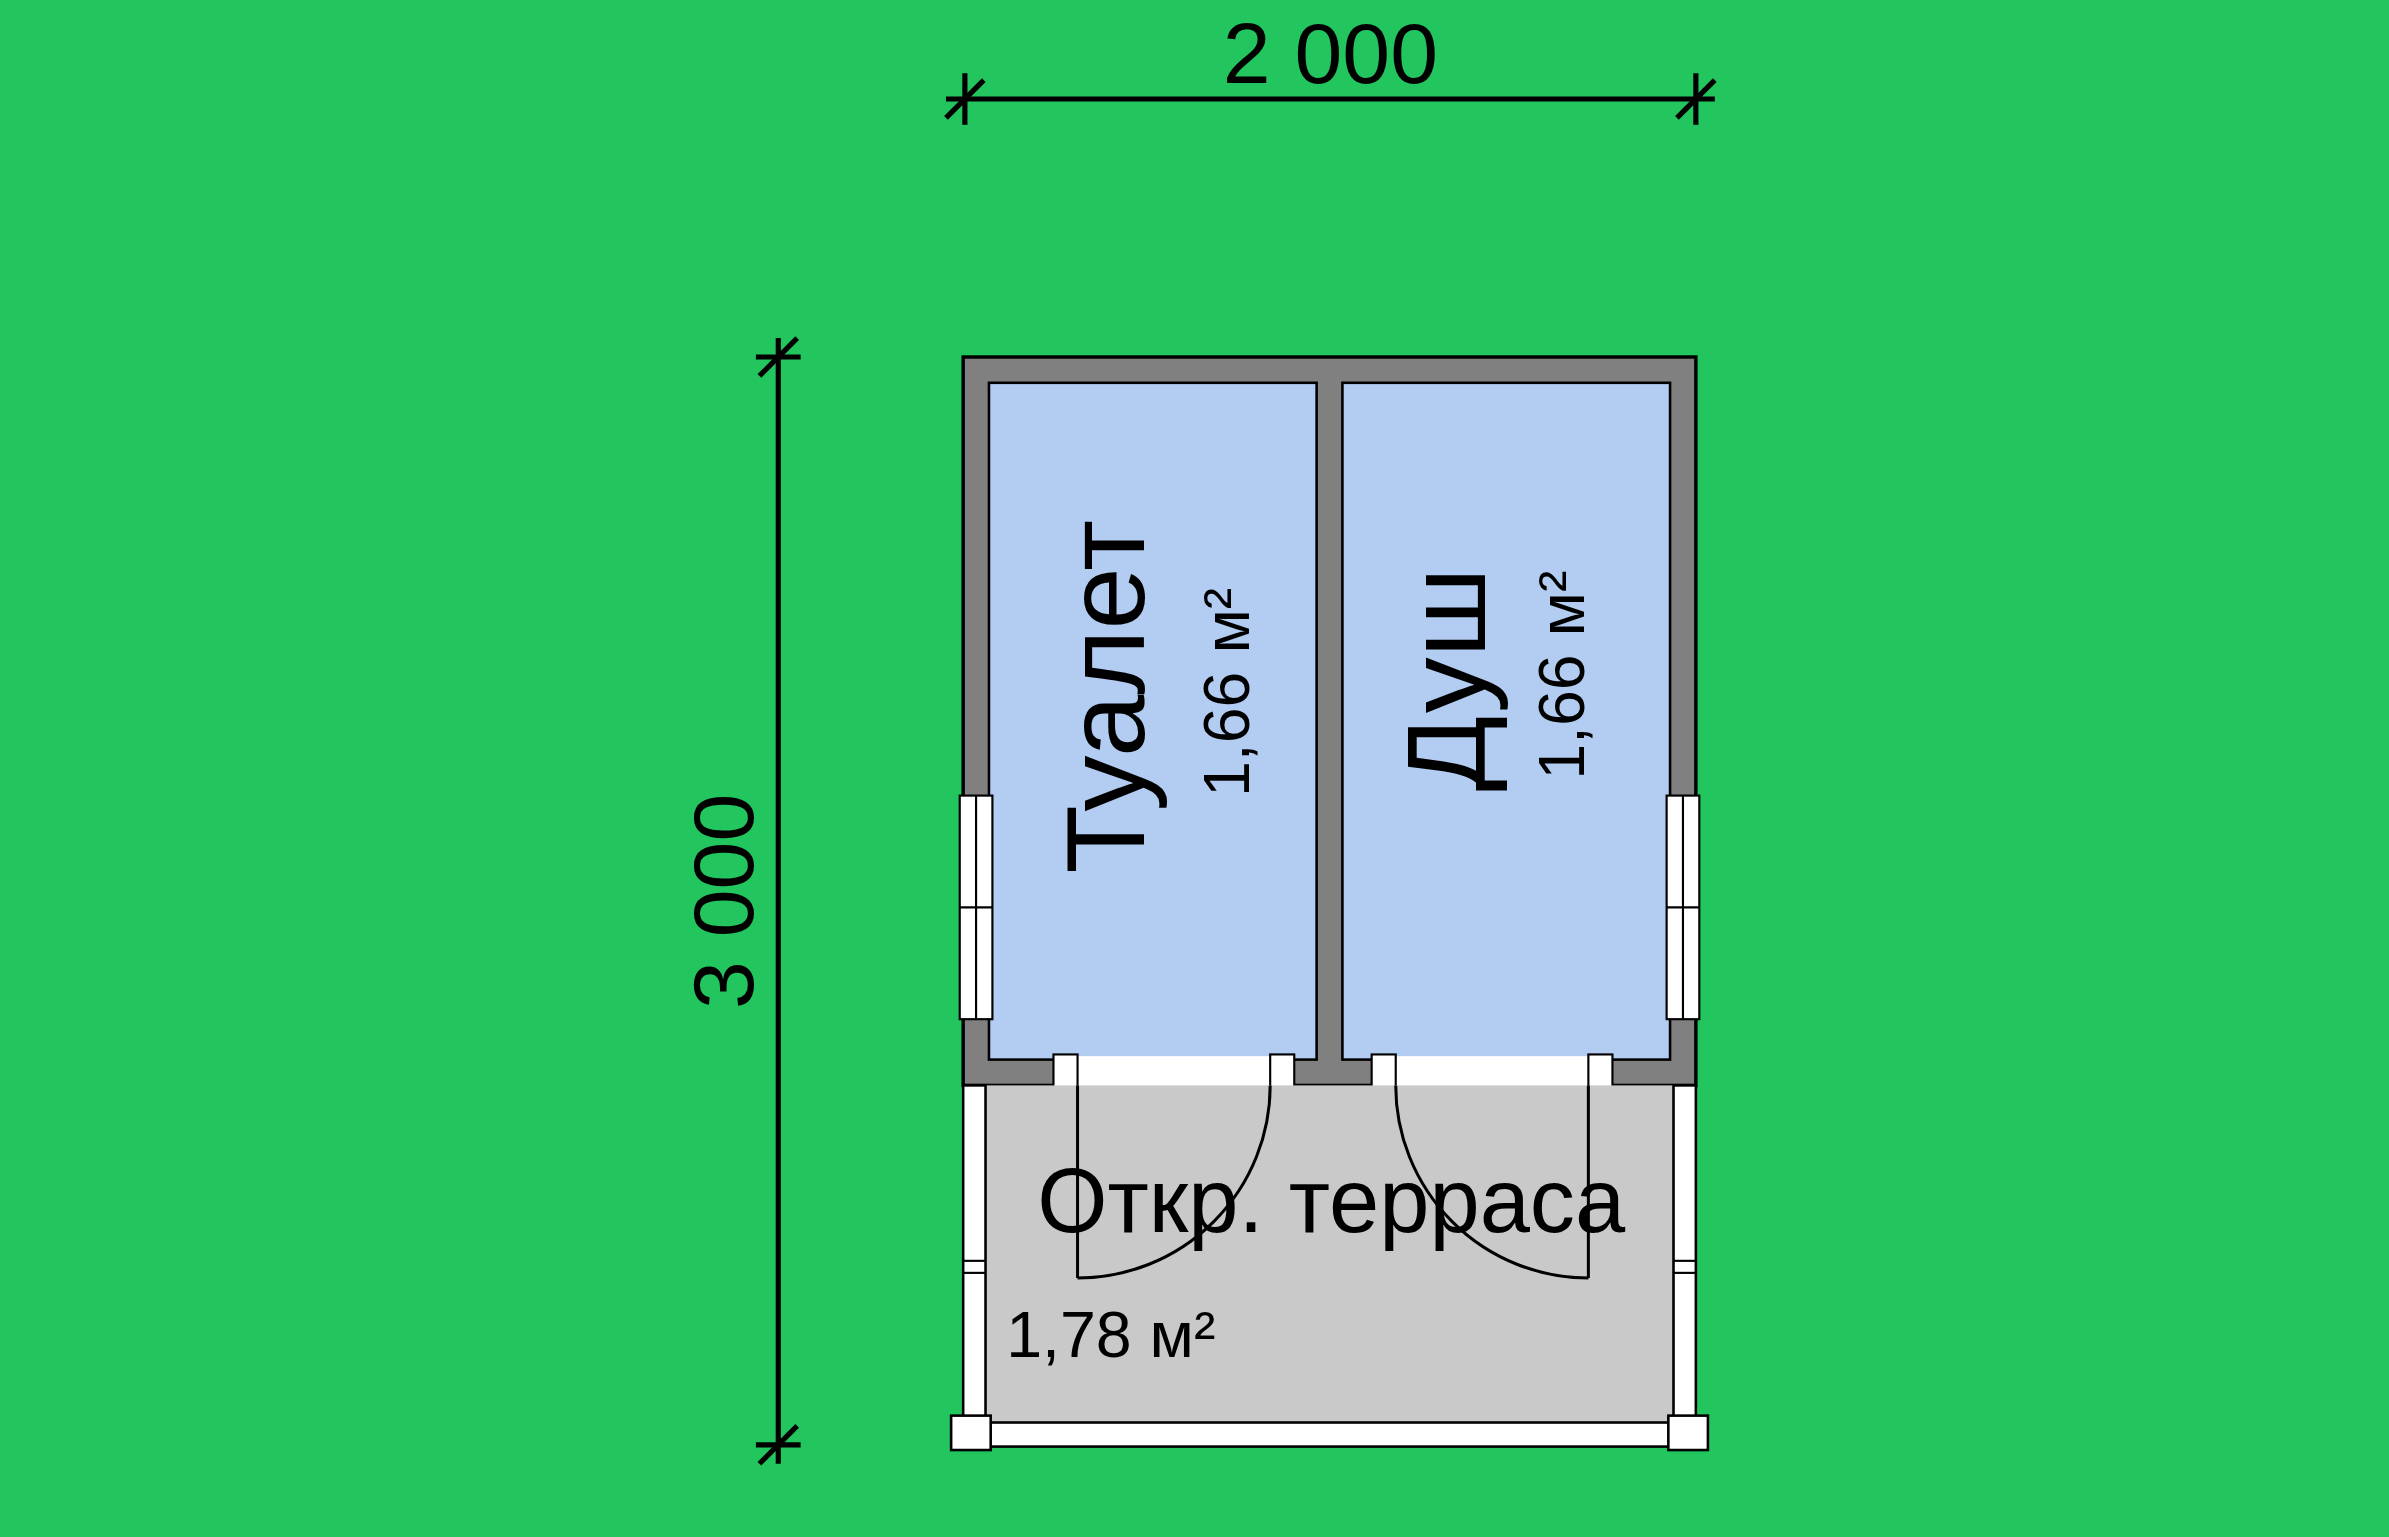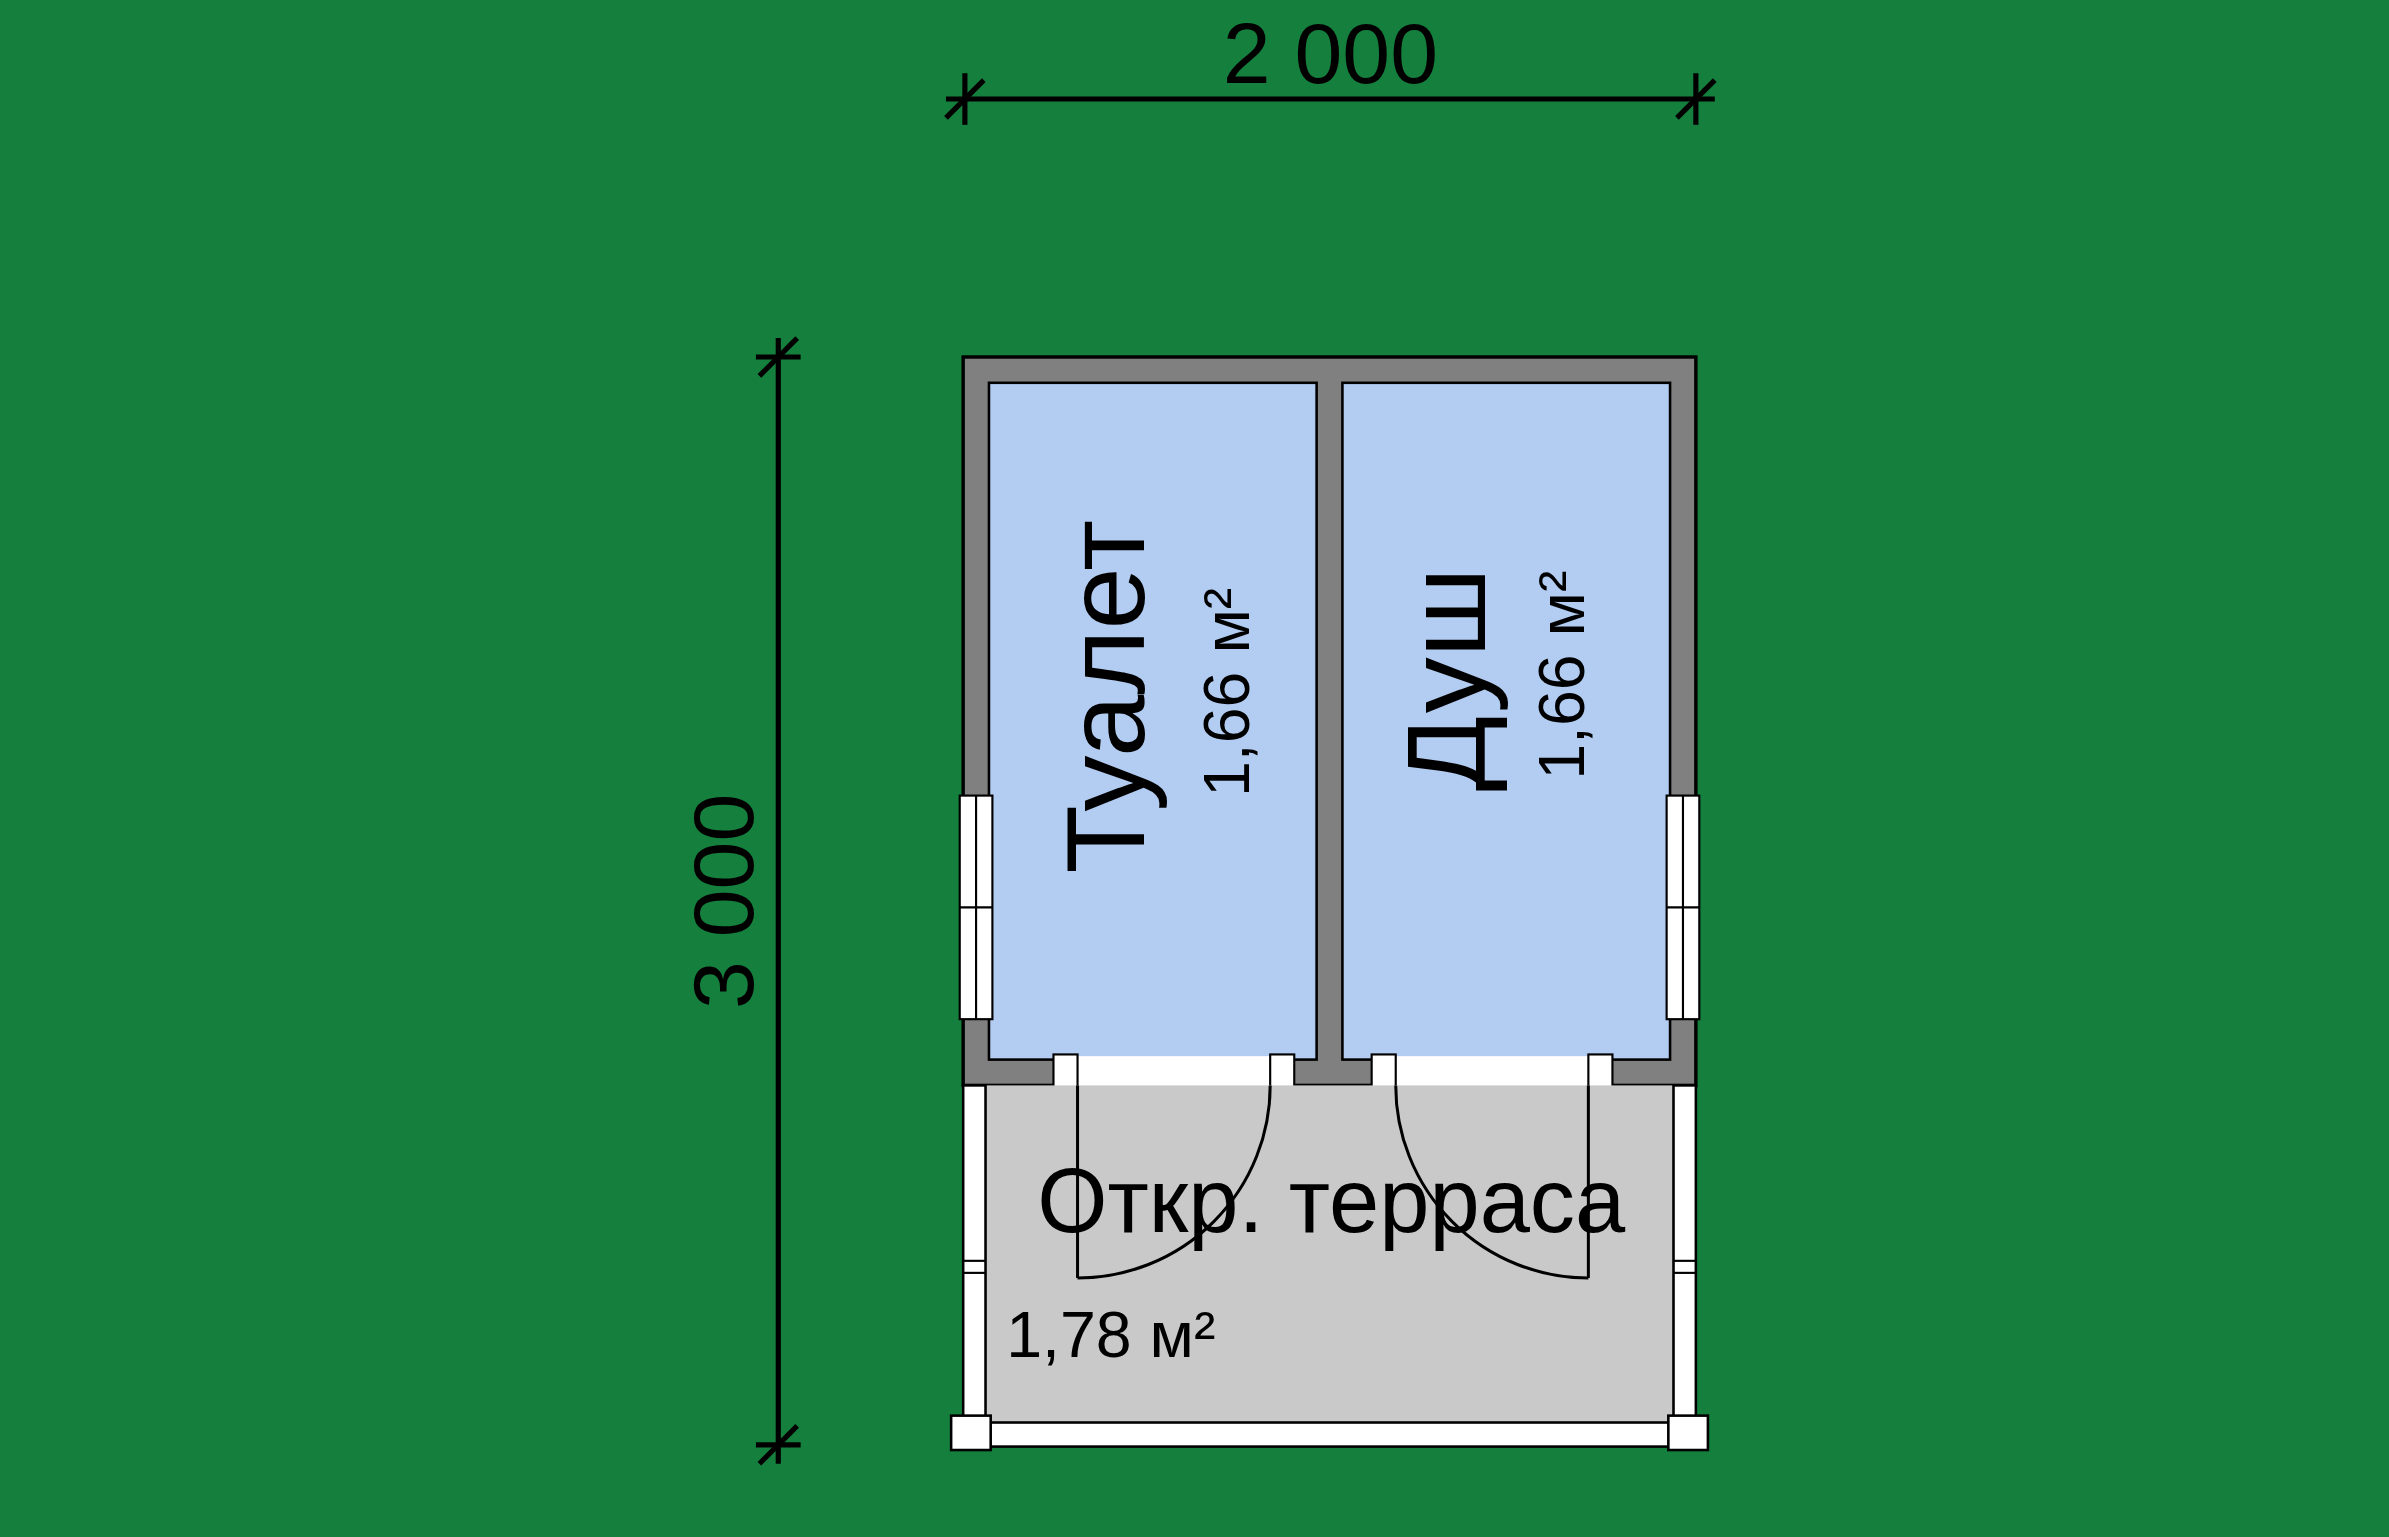--- a/index.html
+++ b/index.html
@@ -3,21 +3,21 @@
 <meta charset="utf-8">
 <style>
   html, body {
     margin: 0;
     padding: 0;
     background: #ffffff;
   }
   .page {
     width: 2389px;
     height: 1537px;
-    background: #15803d;
+    background: #22c55e;
     position: relative;
   }
   svg { display: block; }
   .ln   { stroke: #000000; fill: none; }
   .dimln    { stroke-width: 6; }
   .dimbar   { stroke-width: 6; }
   .dimslash { stroke-width: 6; }
   .wallstroke { stroke: #000000; stroke-width: 4; }
   .roomstroke { stroke: #000000; stroke-width: 3; }
   .thin   { stroke: #000000; stroke-width: 2.5; fill: none; }

